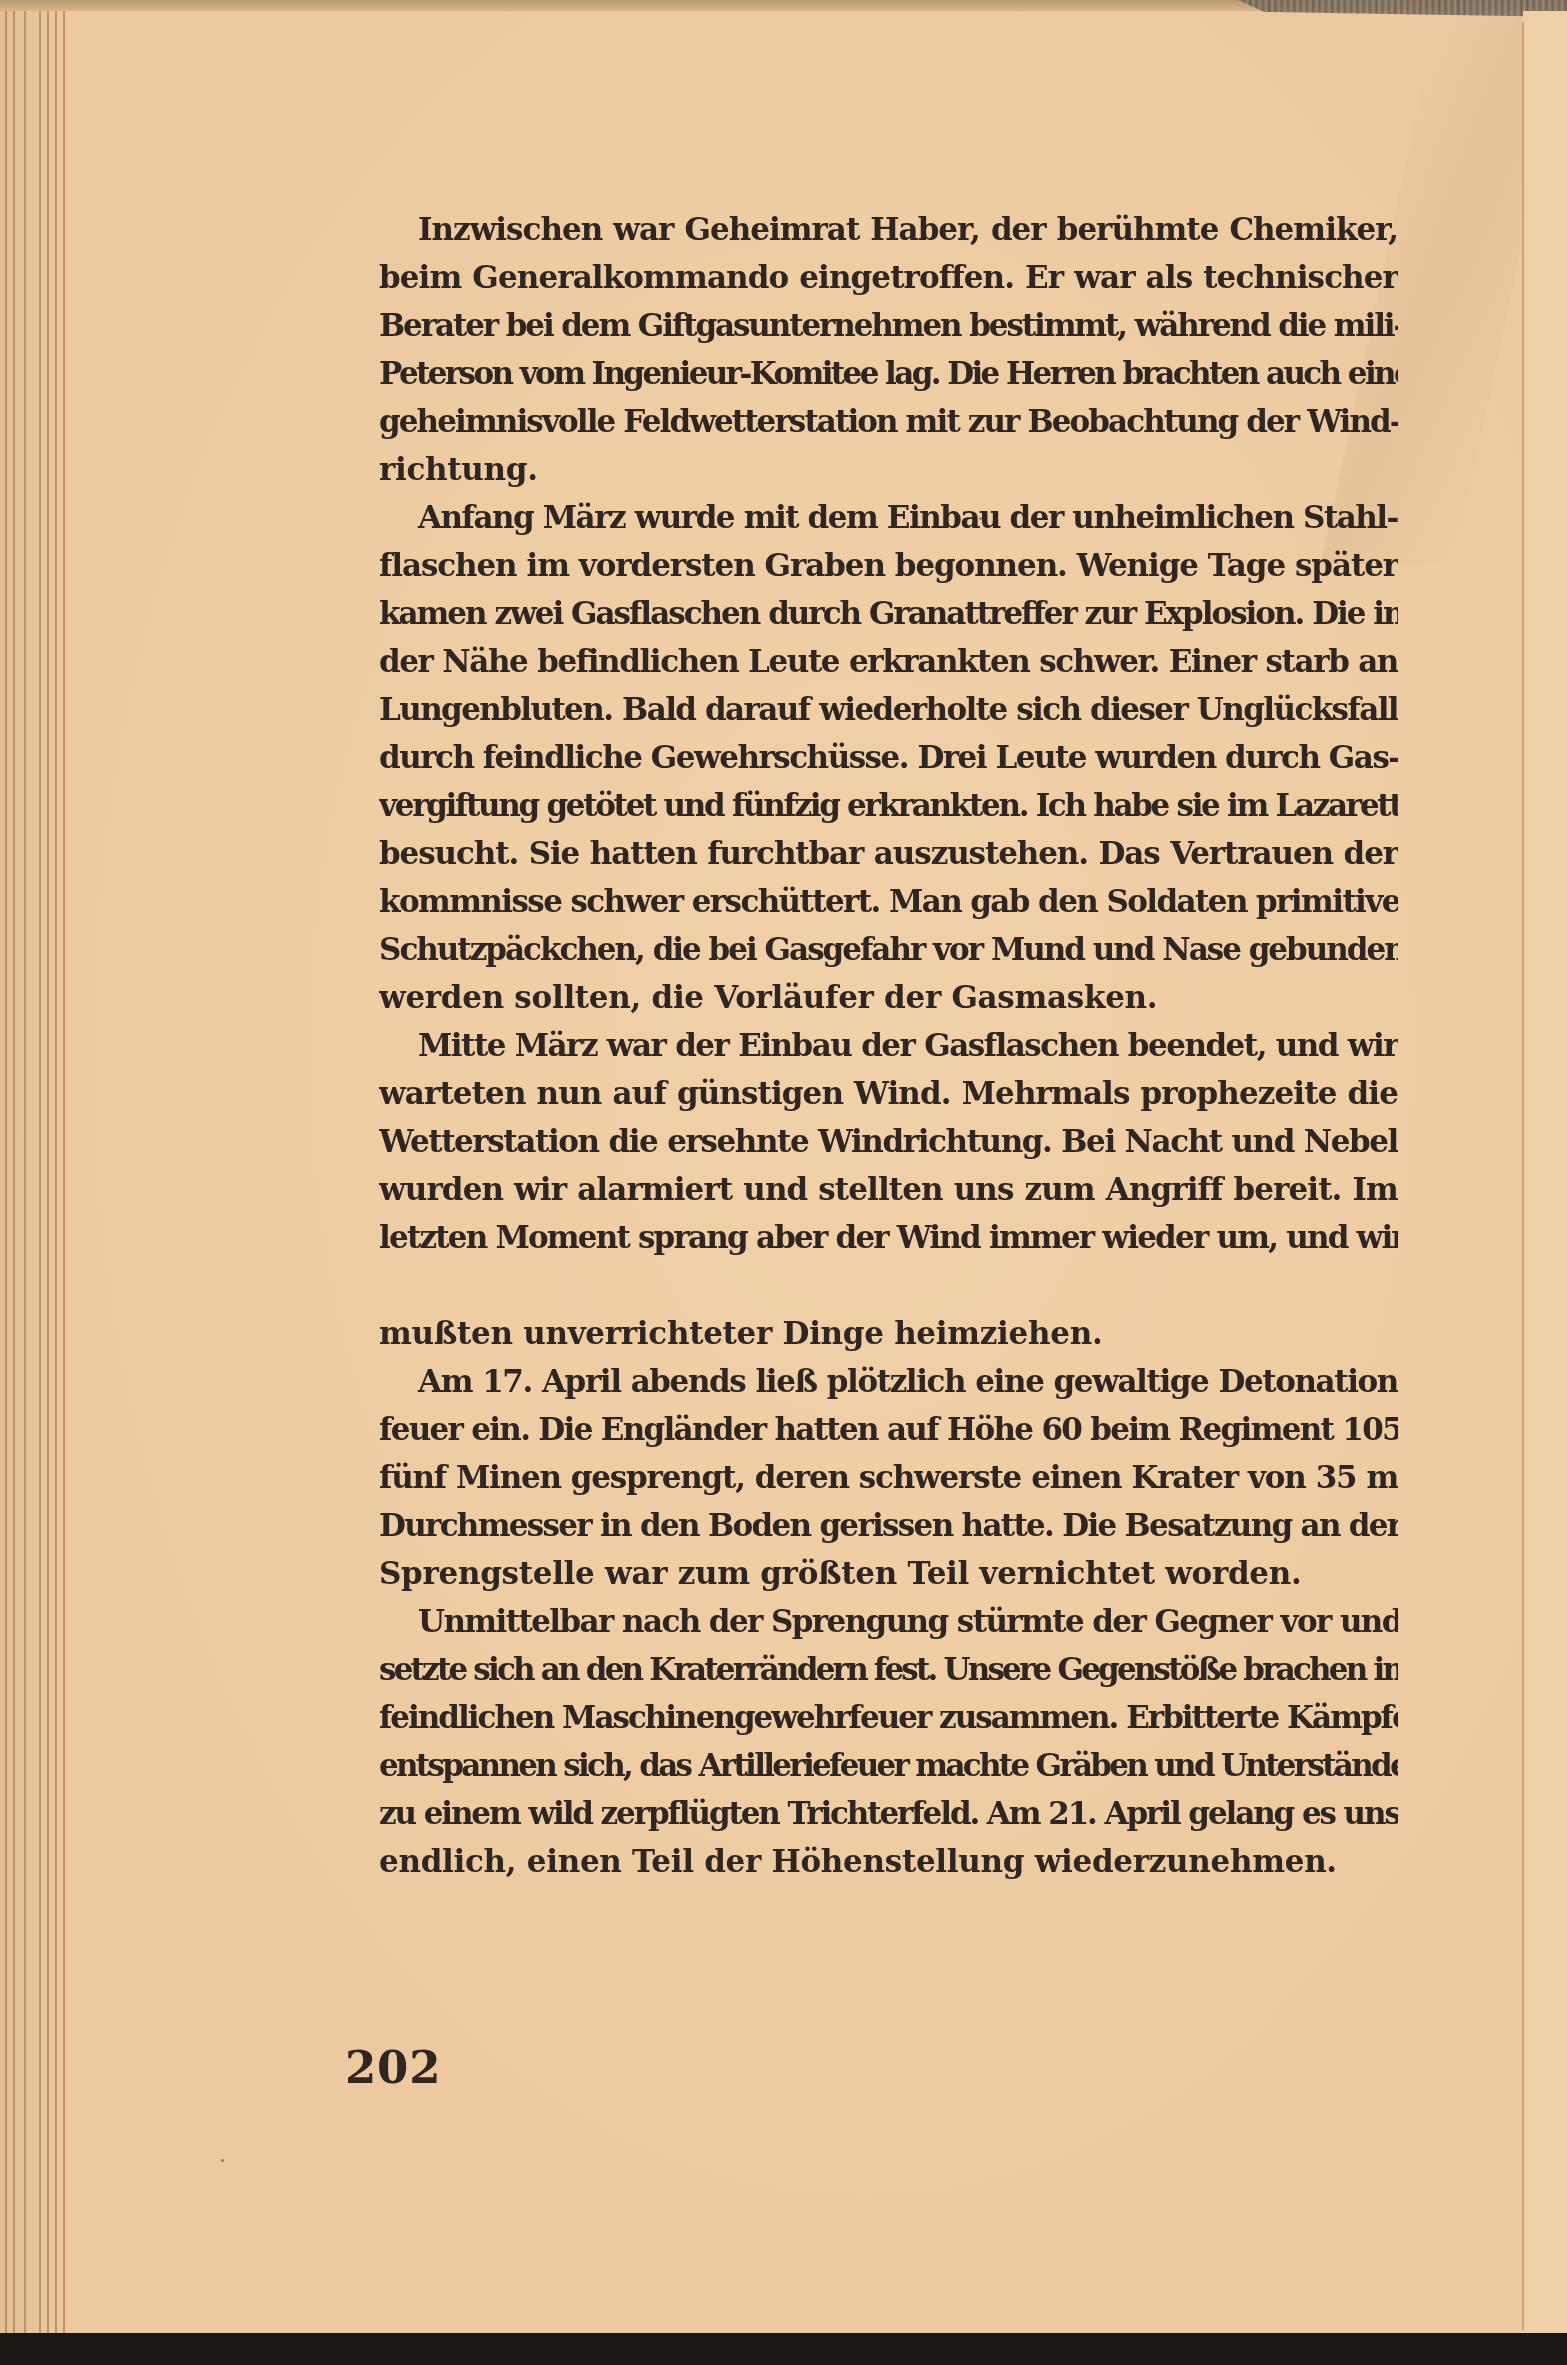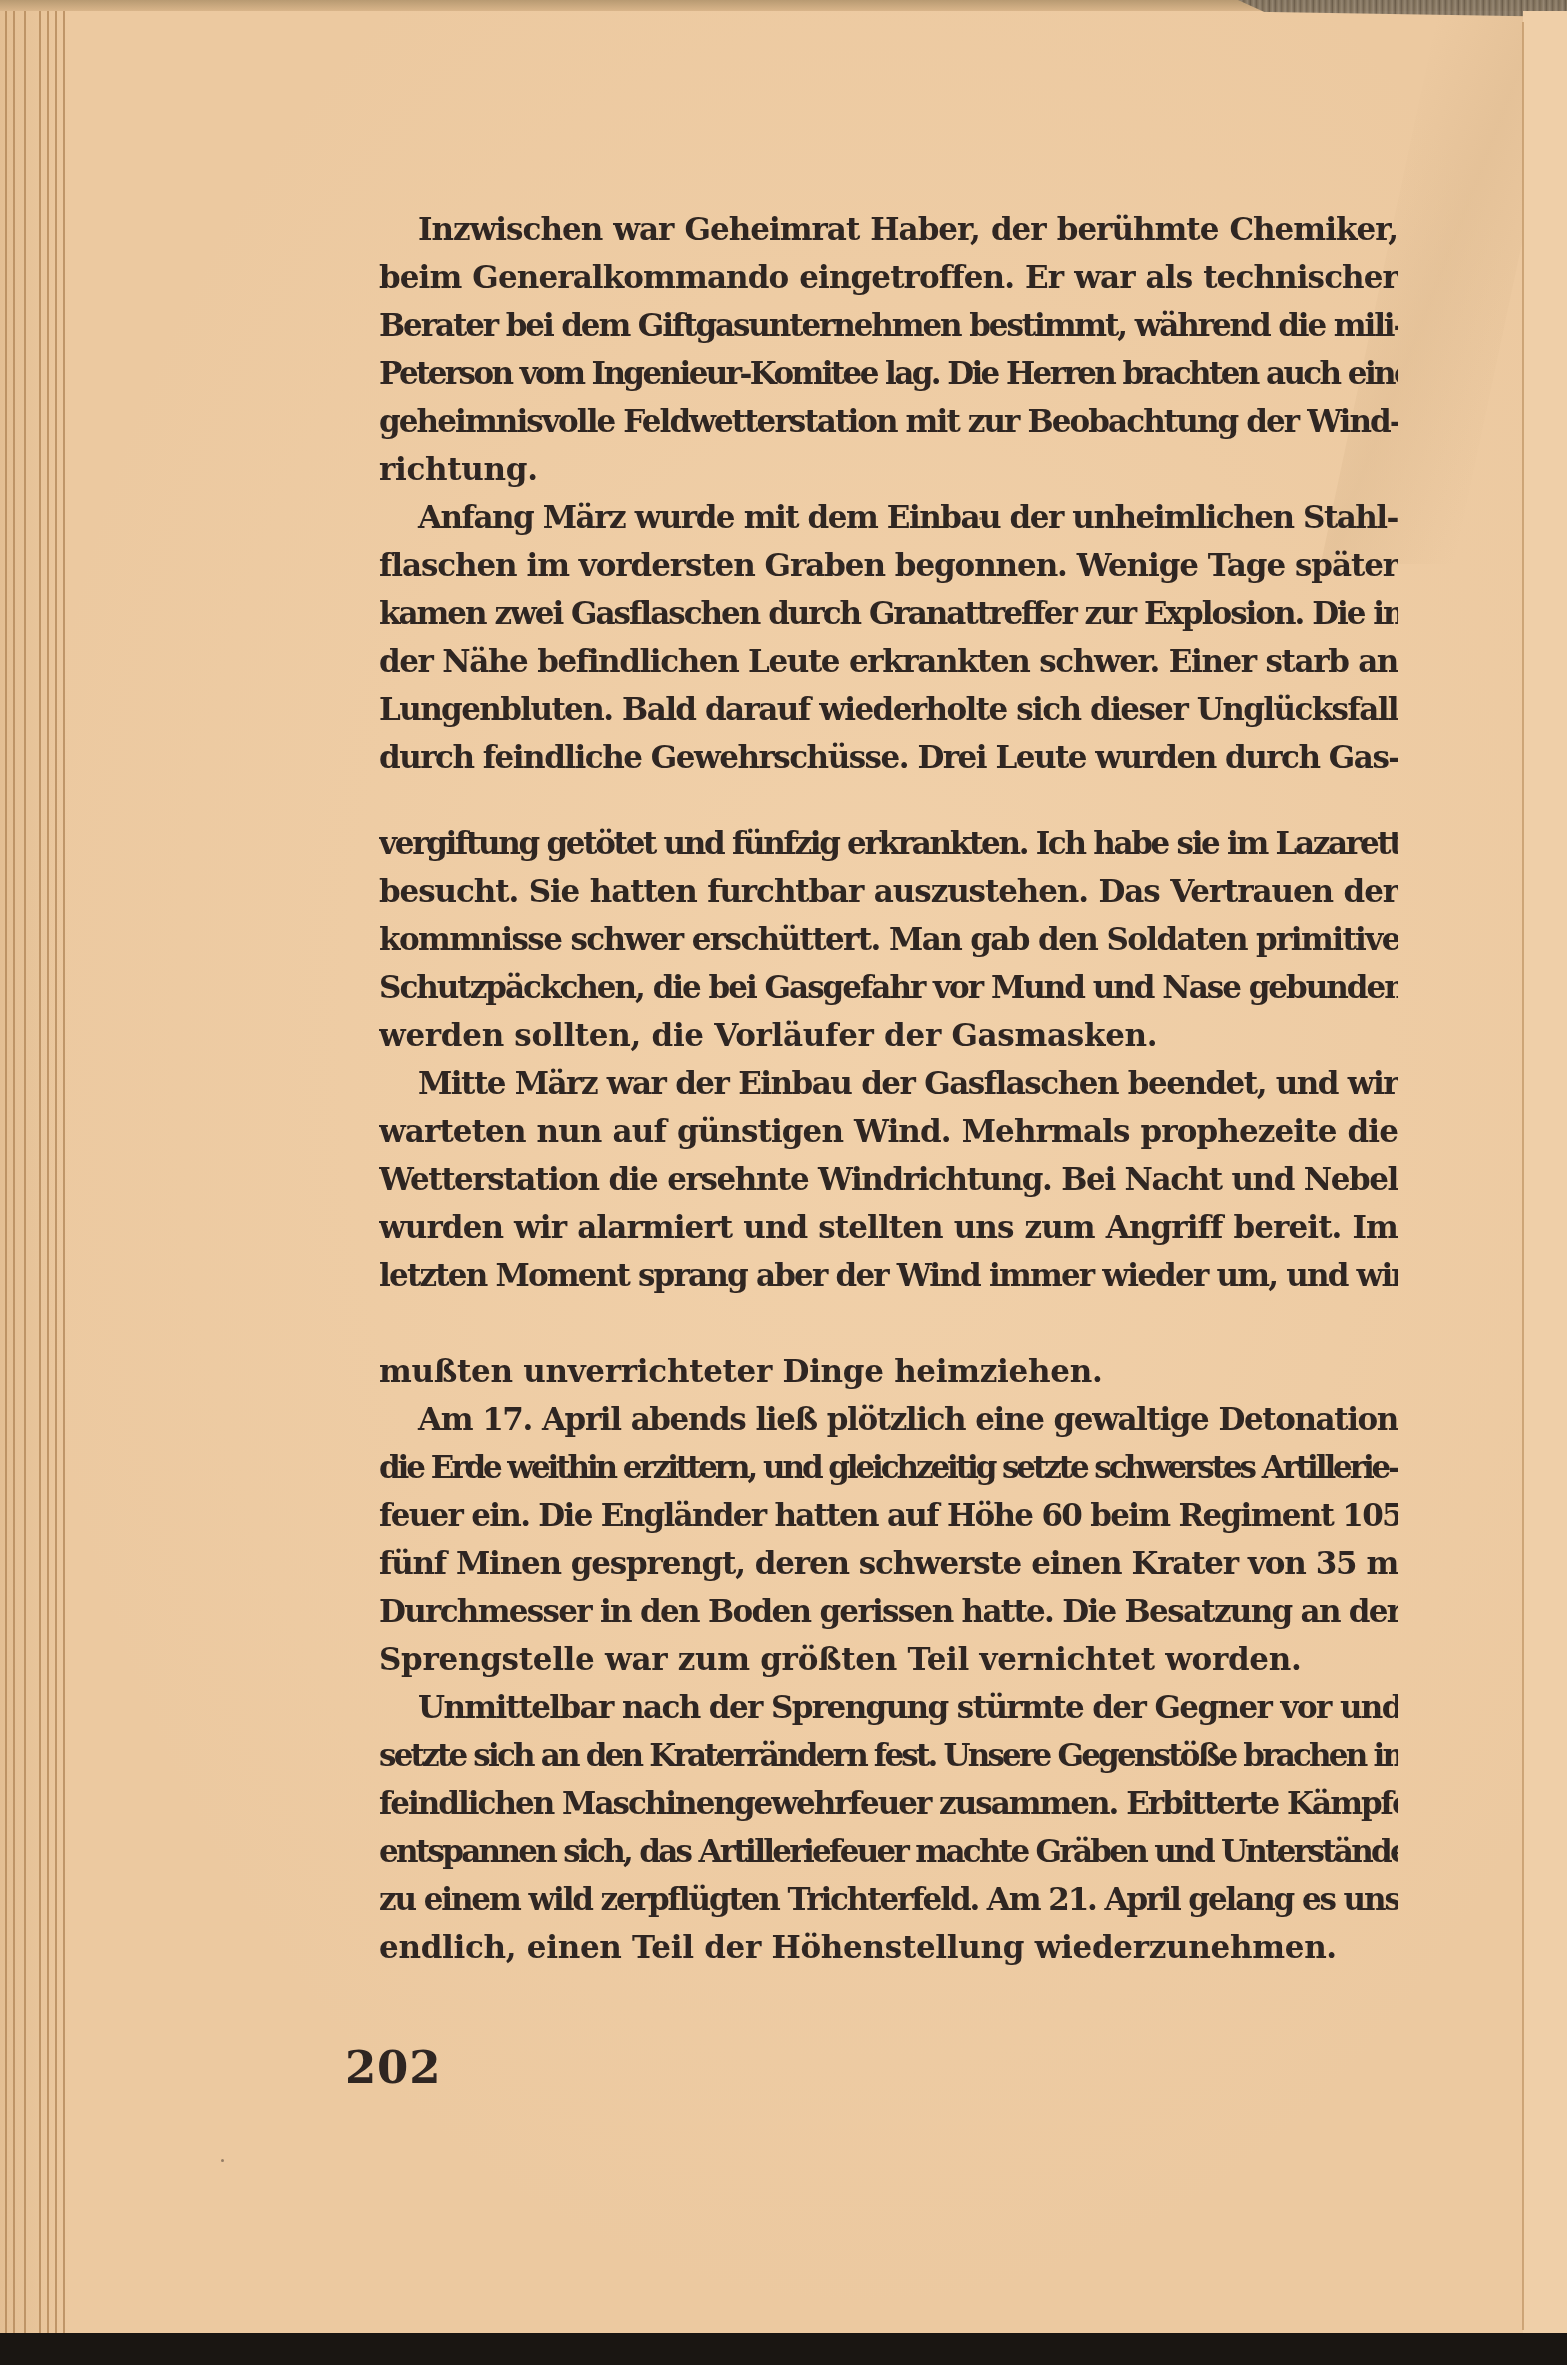--- a/index.html
+++ b/index.html
@@ -156,37 +156,36 @@
         <span class="line" style="white-space: nowrap; letter-spacing: -1.9px;">geheimnisvolle Feldwetterstation mit zur Beobachtung der Wind-</span>
         <span class="line last" style="white-space: nowrap;">richtung.</span>
       </div>
       <div class="para" style="text-indent: 0px;">
         <span class="line first" style="white-space: nowrap; letter-spacing: -1.5px;">Anfang März wurde mit dem Einbau der unheimlichen Stahl-</span>
         <span class="line" style="white-space: nowrap; letter-spacing: -1.1px;">flaschen im vordersten Graben begonnen. Wenige Tage später</span>
         <span class="line" style="white-space: nowrap; letter-spacing: -2px;">kamen zwei Gasflaschen durch Granattreffer zur Explosion. Die in</span>
         <span class="line" style="white-space: nowrap; letter-spacing: -1.4px;">der Nähe befindlichen Leute erkrankten schwer. Einer starb an</span>
         <span class="line" style="white-space: nowrap; letter-spacing: -1.6px;">Lungenbluten. Bald darauf wiederholte sich dieser Unglücksfall</span>
         <span class="line" style="white-space: nowrap; letter-spacing: -1.5px;">durch feindliche Gewehrschüsse. Drei Leute wurden durch Gas-</span>
-        <span class="line" style="white-space: nowrap; letter-spacing: -2.3px; margin-top: 38px;">vergiftung getötet und fünfzig erkrankten. Ich habe sie im Lazarett</span>
+        <span class="line" style="white-space: nowrap; letter-spacing: -2.3px;">vergiftung getötet und fünfzig erkrankten. Ich habe sie im Lazarett</span>
         <span class="line" style="white-space: nowrap; letter-spacing: -1.1px;">besucht. Sie hatten furchtbar auszustehen. Das Vertrauen der</span>
         <span class="line" style="white-space: nowrap; letter-spacing: -1.6px;">kommnisse schwer erschüttert. Man gab den Soldaten primitive</span>
         <span class="line" style="white-space: nowrap; letter-spacing: -2px;">Schutzpäckchen, die bei Gasgefahr vor Mund und Nase gebunden</span>
         <span class="line last" style="white-space: nowrap;">werden sollten, die Vorläufer der Gasmasken.</span>
       </div>
       <div class="para" style="text-indent: 0px;">
         <span class="line first" style="white-space: nowrap; letter-spacing: -1.5px;">Mitte März war der Einbau der Gasflaschen beendet, und wir</span>
         <span class="line" style="white-space: nowrap; letter-spacing: -0.9px;">warteten nun auf günstigen Wind. Mehrmals prophezeite die</span>
         <span class="line" style="white-space: nowrap; letter-spacing: -1.4px;">Wetterstation die ersehnte Windrichtung. Bei Nacht und Nebel</span>
         <span class="line" style="white-space: nowrap; letter-spacing: -0.9px;">wurden wir alarmiert und stellten uns zum Angriff bereit. Im</span>
         <span class="line" style="white-space: nowrap; letter-spacing: -1.8px;">letzten Moment sprang aber der Wind immer wieder um, und wir</span>
         <span class="line last" style="white-space: nowrap; margin-top: 48px;">mußten unverrichteter Dinge heimziehen.</span>
       </div>
       <div class="para" style="text-indent: 0px;">
         <span class="line first" style="white-space: nowrap; letter-spacing: -1.4px;">Am 17. April abends ließ plötzlich eine gewaltige Detonation</span>
-        <span class="line" style="white-space: nowrap; letter-spacing: -3.1px;">die Erde weithin erzittern, und gleichzeitig setzte schwerstes Artillerie-</span>
         <span class="line" style="white-space: nowrap; letter-spacing: -1.7px;">feuer ein. Die Engländer hatten auf Höhe 60 beim Regiment 105</span>
         <span class="line" style="white-space: nowrap; letter-spacing: -1.2px;">fünf Minen gesprengt, deren schwerste einen Krater von 35 m</span>
         <span class="line" style="white-space: nowrap; letter-spacing: -1.7px;">Durchmesser in den Boden gerissen hatte. Die Besatzung an der</span>
         <span class="line last" style="white-space: nowrap;">Sprengstelle war zum größten Teil vernichtet worden.</span>
       </div>
       <div class="para" style="text-indent: 0px;">
         <span class="line first" style="white-space: nowrap; letter-spacing: -1.6px;">Unmittelbar nach der Sprengung stürmte der Gegner vor und</span>
         <span class="line" style="white-space: nowrap; letter-spacing: -2.8px;">setzte sich an den Kraterrändern fest. Unsere Gegenstöße brachen im</span>
         <span class="line" style="white-space: nowrap; letter-spacing: -2px;">feindlichen Maschinengewehrfeuer zusammen. Erbitterte Kämpfe</span>
         <span class="line" style="white-space: nowrap; letter-spacing: -2.7px;">entspannen sich, das Artilleriefeuer machte Gräben und Unterstände</span>

